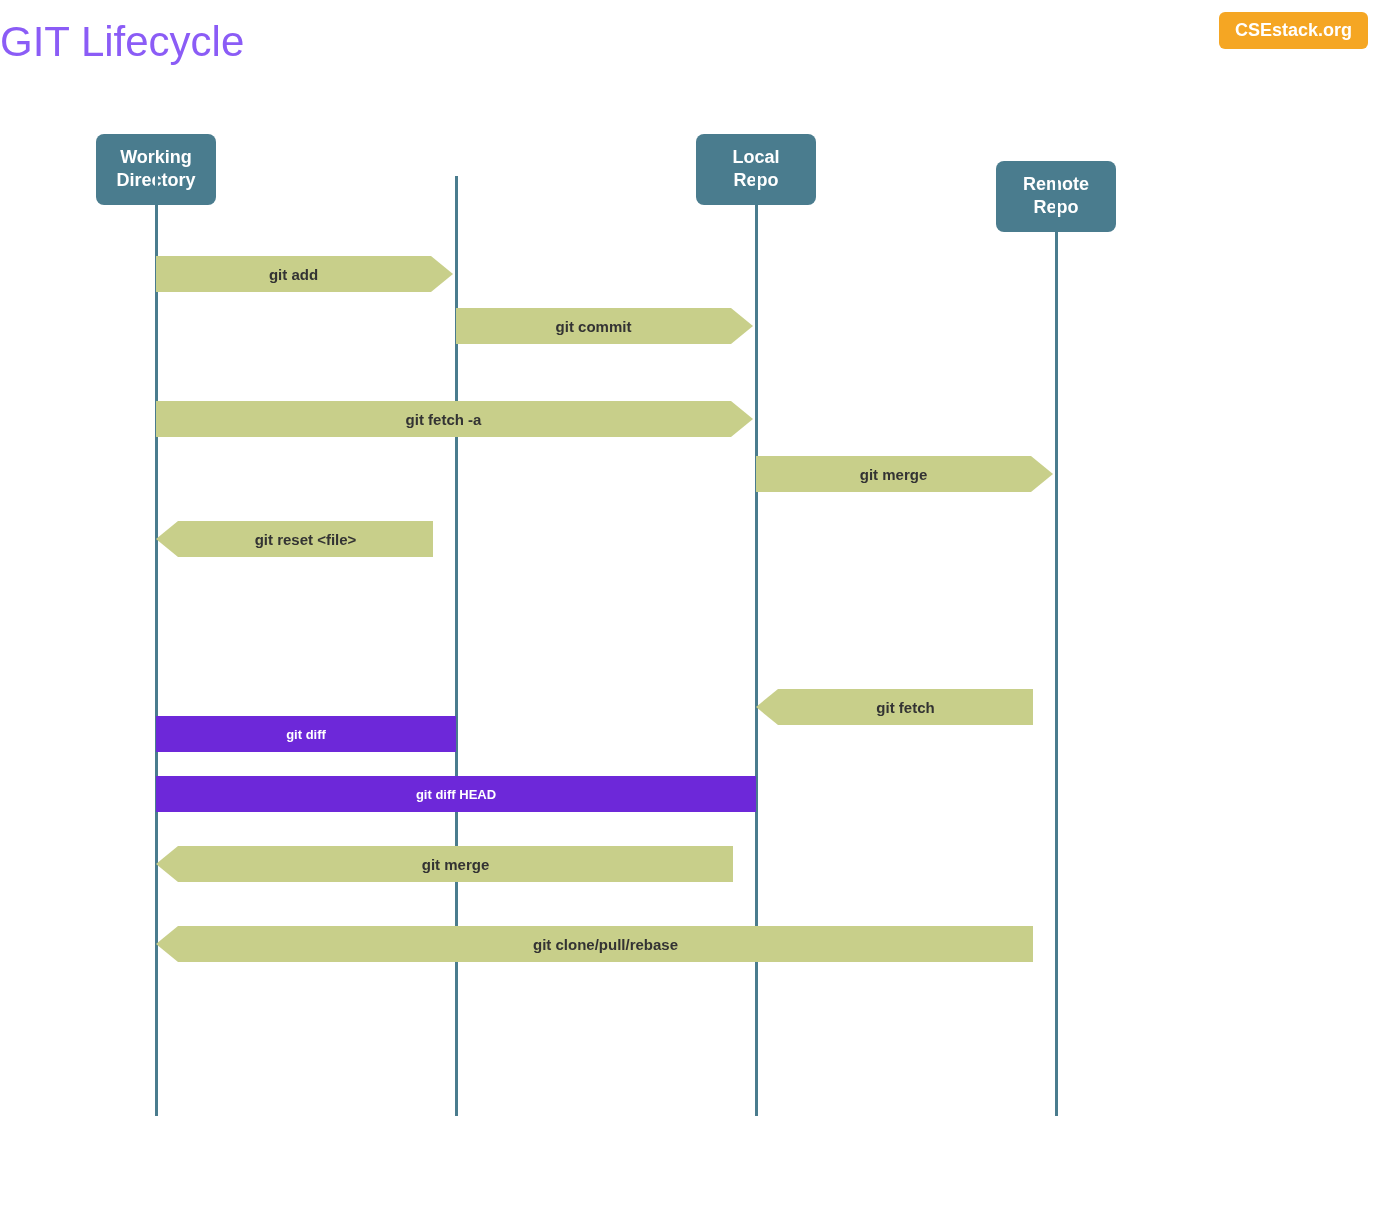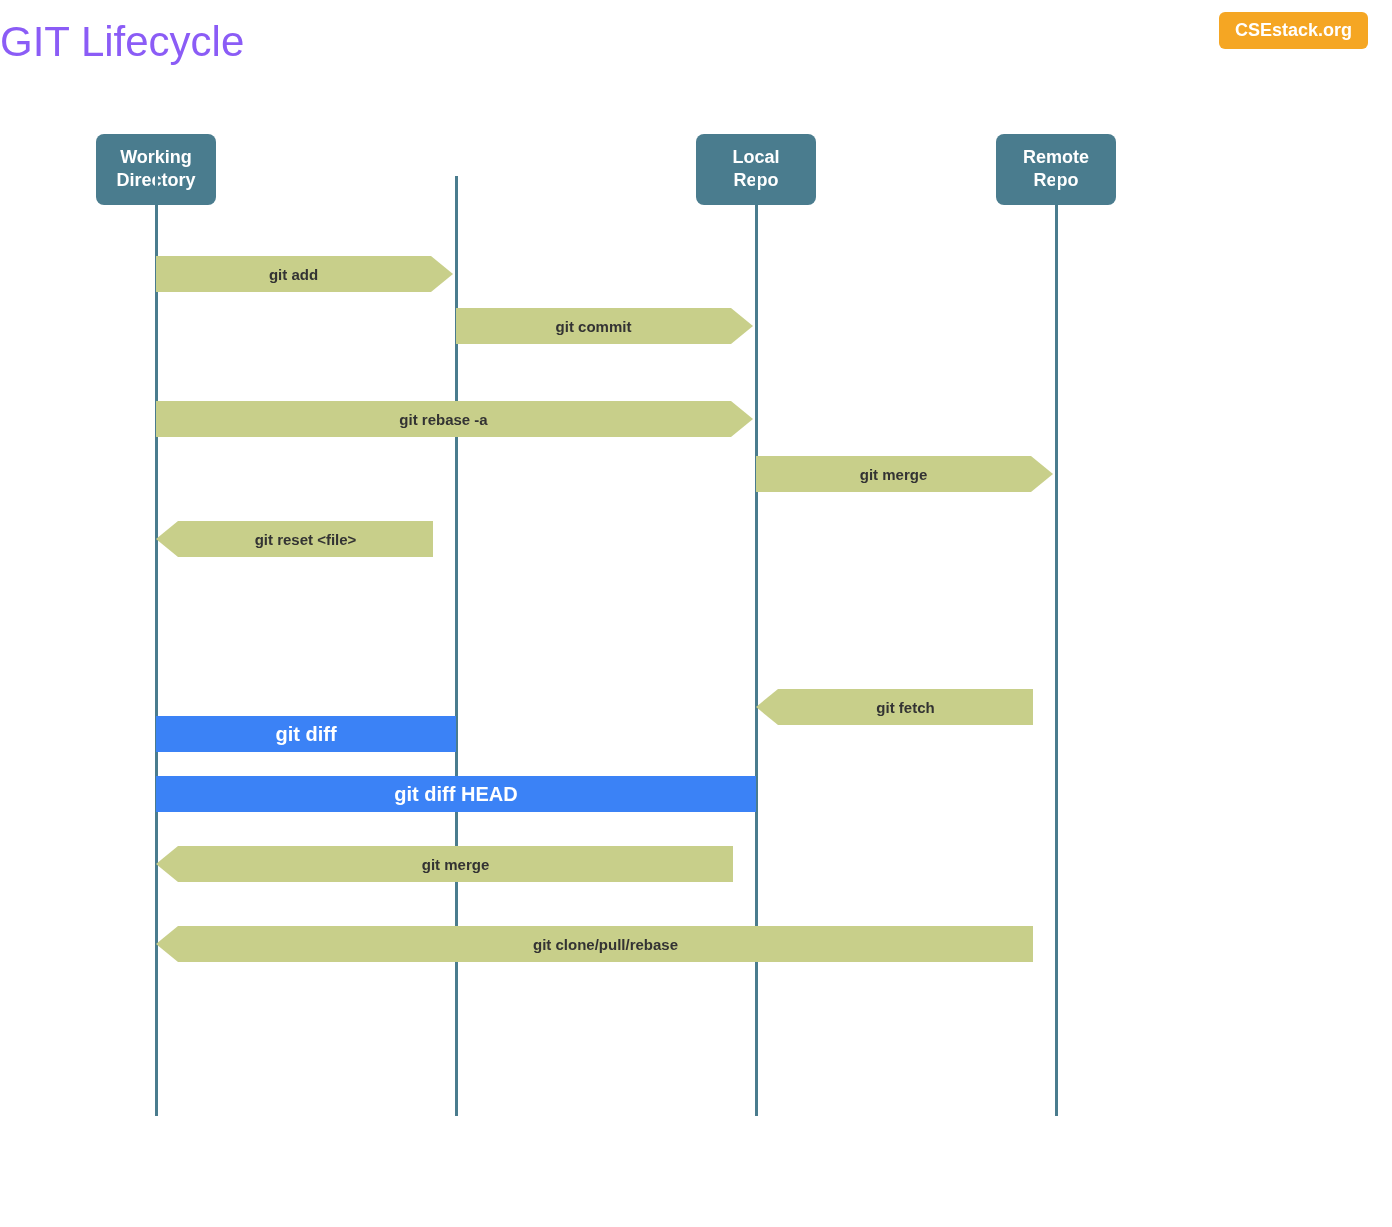--- a/index.html
+++ b/index.html
@@ -121,58 +121,58 @@
       height: 0;
       border-top: 18px solid transparent;
       border-bottom: 18px solid transparent;
       border-right: 22px solid #c8cf8a;
     }
 
     
     .diff-bar {
       position: absolute;
       height: 36px;
-      background: #3b82f6;
+      background: #6d28d9;
       display: flex;
       align-items: center;
       justify-content: center;
-      font-size: 20px;
+      font-size: 13px;
       font-weight: bold;
       color: #fff;
     }
   </style>
 </head>
 <body>
 
 <div class="page-container">
   <h1 class="main-title">GIT Lifecycle</h1>
 
   <div class="brand-badge">CSEstack.org</div>
 
   <div class="diagram">
 
     <div class="col-header" style="left: 0px;">Working<br>Directory</div>
     <div class="col-header" style="left: 600px;">Local<br>Repo</div>
-    <div class="col-header" style="left: 900px;">Remote<br>Repo</div>
+    <div class="col-header" style="left: 900px; margin-top: 27px;">Remote<br>Repo</div>
 
     <div class="vline" style="left: 59px;"></div>
     <div class="vline" style="left: 359px;"></div>
     <div class="vline" style="left: 659px;"></div>
     <div class="vline" style="left: 959px;"></div>
 
     <div class="arrow-right" style="left: 360px; width: 275px; top: 232px;">
       <span>git commit</span>
     </div>
 
     <div class="arrow-right" style="left: 60px; width: 275px; top: 180px;">
       <span>git add</span>
     </div>
 
     <div class="arrow-right" style="left: 60px; width: 575px; top: 325px;">
-      <span>git rebase -a</span>
+      <span>git fetch -a</span>
     </div>
 
     <div class="arrow-right" style="left: 660px; width: 275px; top: 380px;">
       <span>git merge</span>
     </div>
 
     <div class="arrow-left" style="left: 82px; width: 255px; top: 445px; text-align: right;">
       <span>git reset &lt;file&gt;</span>
     </div>
 

